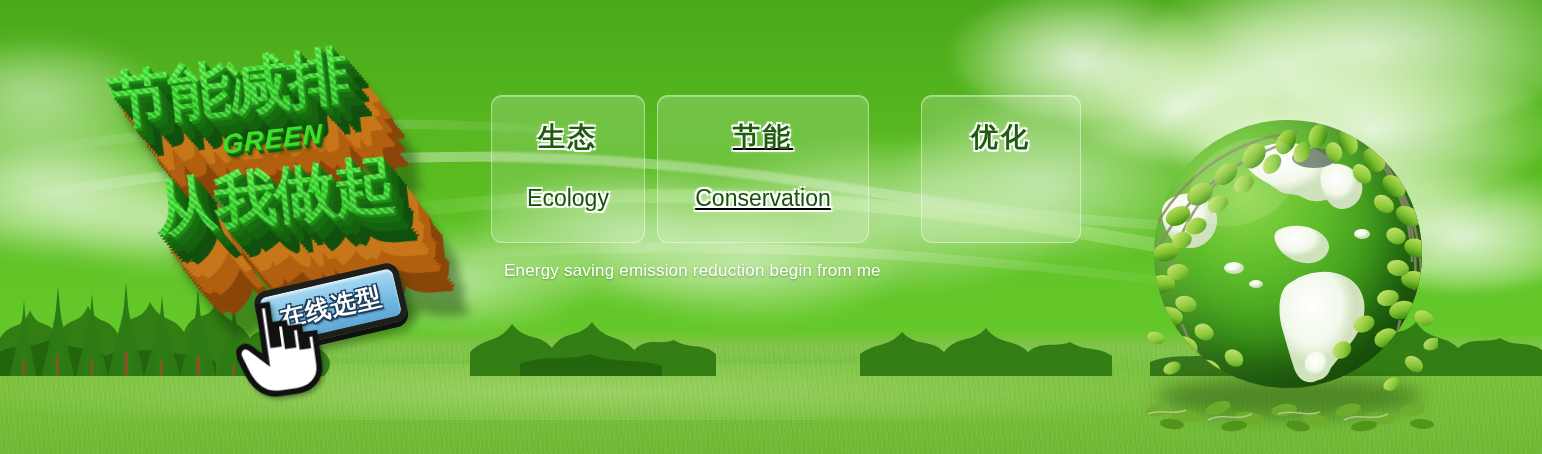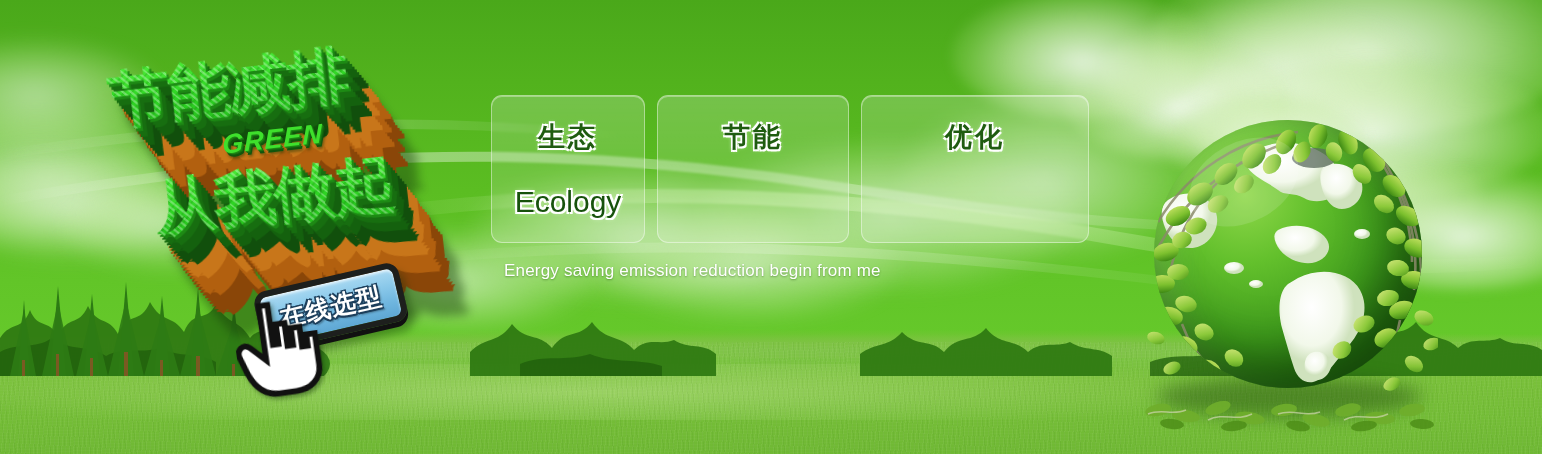--- a/index.html
+++ b/index.html
@@ -153,31 +153,31 @@
   #cards { position:absolute; left:491px; top:95px; display:flex; gap:12px; }
   .card {
     width:154px; height:148px; border-radius:11px;
     background:linear-gradient(180deg, rgba(255,255,255,0.20) 0%, rgba(255,255,255,0.13) 45%, rgba(255,255,255,0.19) 100%);
     border:1px solid rgba(255,255,255,0.42);
     box-shadow:inset 0 1px 0 rgba(255,255,255,0.34);
     display:flex; flex-direction:column; align-items:center;
     padding-top:23px;
     backdrop-filter:blur(1px);
   }
-  .card.wide { width:192px; }
-  .card.wide2 { width:228px; }
+  .card.wide { width:212px;text-decoration:underline; }
+  .card.wide2 { width:160px;margin-left:40px; }
   .card-cn {
     font-size:27px; font-weight:bold; color:#1f5c10;
     font-family:"DejaVu Sans", sans-serif; letter-spacing:3px;
     text-shadow:-1.6px -1.6px 0 #fff, 1.6px -1.6px 0 #fff, -1.6px 1.6px 0 #fff,
                 1.6px 1.6px 0 #fff, 0 0 4px rgba(255,255,255,0.95);
   }
   .card-en {
     margin-top:30px;
-    font-size:30px; font-weight:normal; color:#17520c;
+    font-size:23px; font-weight:normal; color:#17520c;
     font-family:"Liberation Sans", sans-serif; letter-spacing:0px;
     text-shadow:-1.8px -1.8px 0 #fff, 1.8px -1.8px 0 #fff, -1.8px 1.8px 0 #fff,
                 1.8px 1.8px 0 #fff, 0 0 5px rgba(255,255,255,0.95);
     white-space:nowrap;
   }
 
   
   #tagline {
     position:absolute; left:504px; top:261px;
     font-size:17px; color:#ffffff; letter-spacing:0.2px;
@@ -321,20 +321,21 @@
     </div>
   </div>
 
   <div id="cards">
     <div class="card">
       <div class="card-cn">生态</div>
       <div class="card-en">Ecology</div>
     </div>
     <div class="card wide">
       <div class="card-cn">节能</div>
+      <div class="card-en">Conservation</div>
     </div>
     <div class="card wide2">
       <div class="card-cn">优化</div>
     </div>
   </div>
 
   <div id="tagline">Energy saving emission reduction begin from me</div>
 
   <div id="select-button">
     <div class="btn-shadow"></div>

